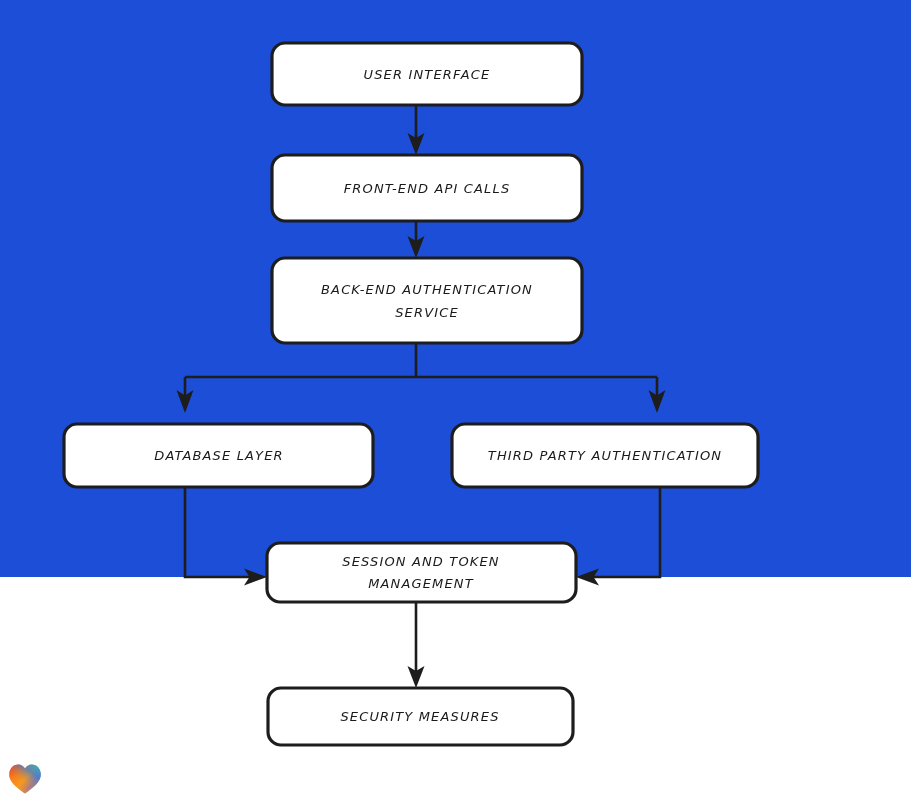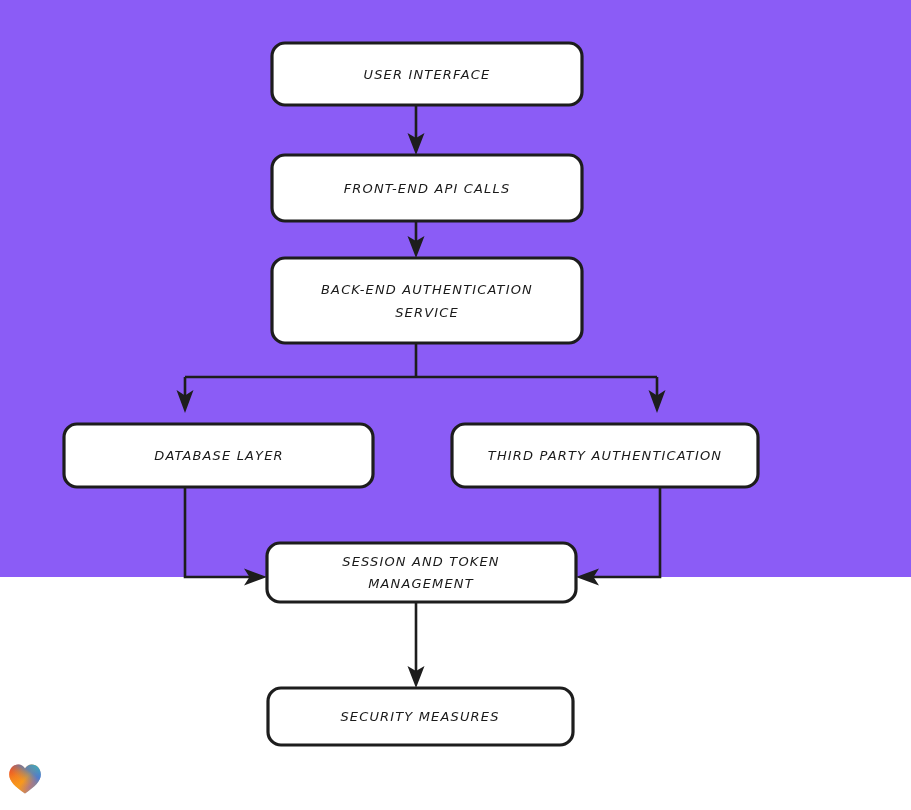--- a/index.html
+++ b/index.html
@@ -10,21 +10,21 @@
   body {
     width: 911px;
     height: 810px;
     overflow: hidden;
     font-family: "DejaVu Sans", sans-serif;
   }
   #canvas {
     position: relative;
     width: 911px;
     height: 577px;
-    background: #8b5cf6;
+    background: #1d4ed8;
   }
   #flow-svg {
     position: absolute;
     left: 0;
     top: 0;
     width: 911px;
     height: 810px;
   }
   .node-box {
     fill: #ffffff;

